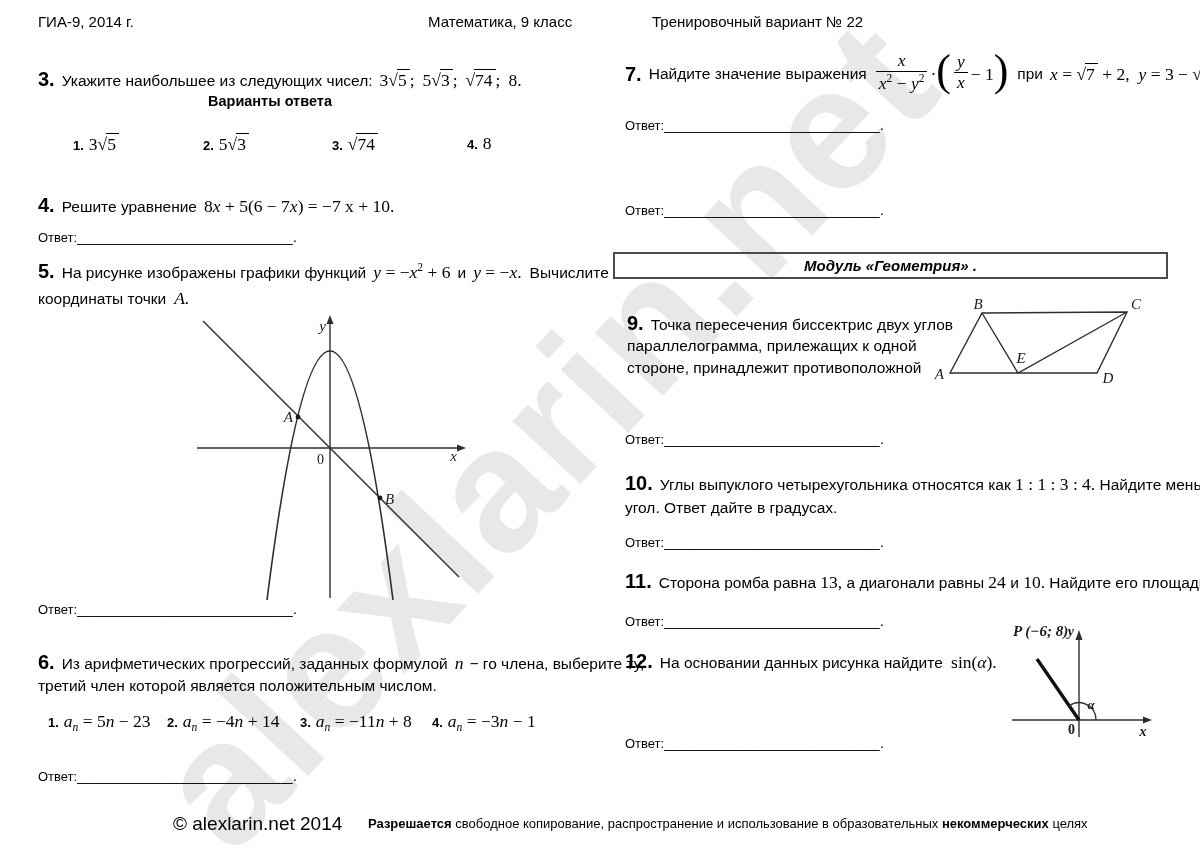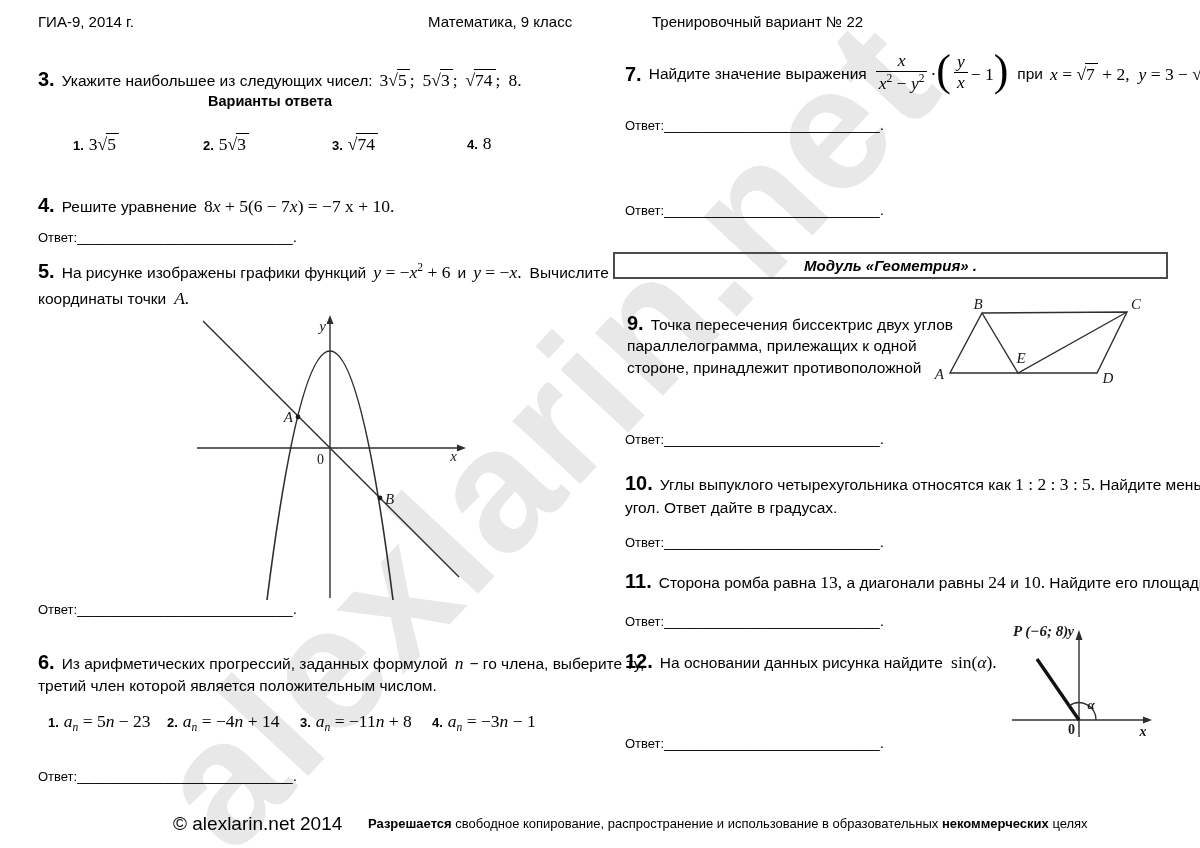--- a/index.html
+++ b/index.html
@@ -156,21 +156,21 @@
     <text class="ml" x="206" y="14" text-anchor="middle">C</text>
     <text class="ml" x="178" y="88" text-anchor="middle">D</text>
     <text class="ml" x="91" y="68" text-anchor="middle">E</text>
   </svg>
 
   <div class="row" style="left:625px;top:430px">
     <span class="ans-label">Ответ:</span><span class="ans-line">_________________________</span><span class="t">.</span>
   </div>
 
   <div class="row" style="left:625px;top:472px">
-    <span class="pnum">10.</span><span class="t">Углы выпуклого четырехугольника относятся как </span><span class="m">1 : 2 : 3 : 5.</span><span class="t"> Найдите меньший</span>
+    <span class="pnum">10.</span><span class="t">Углы выпуклого четырехугольника относятся как </span><span class="m">1 : 1 : 3 : 4.</span><span class="t"> Найдите меньший</span>
   </div>
   <div class="row t" style="left:625px;top:499px">угол. Ответ дайте в градусах.</div>
 
   <div class="row" style="left:625px;top:533px">
     <span class="ans-label">Ответ:</span><span class="ans-line">_________________________</span><span class="t">.</span>
   </div>
 
   <div class="row" style="left:625px;top:570px">
     <span class="pnum">11.</span><span class="t">Сторона ромба равна </span><span class="m">13,</span><span class="t"> а диагонали равны </span><span class="m">24</span><span class="t"> и </span><span class="m">10.</span><span class="t"> Найдите его площадь.</span>
   </div>

